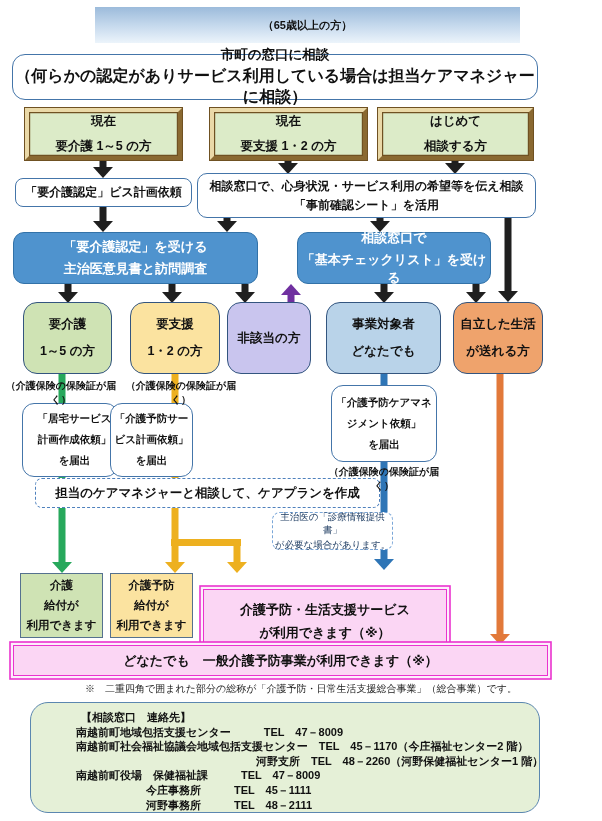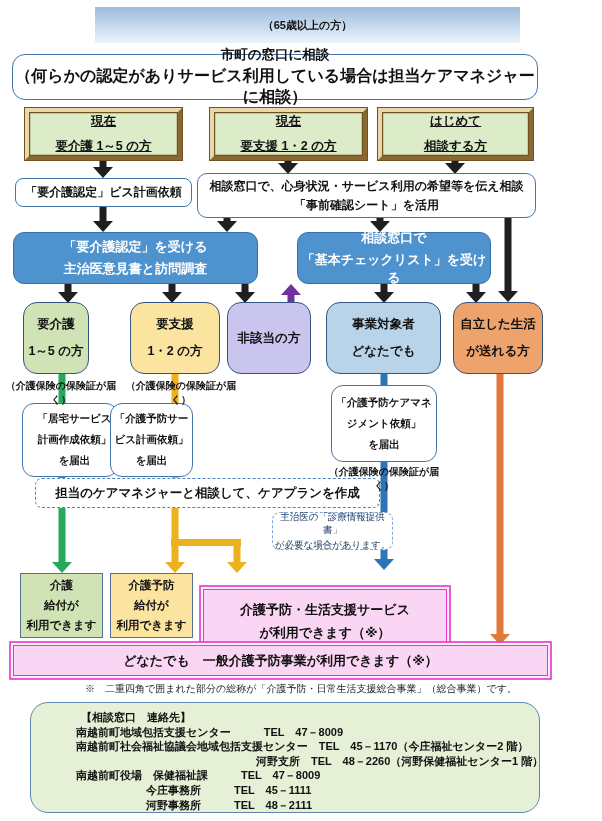--- a/index.html
+++ b/index.html
@@ -12,21 +12,21 @@
   .title-main{font-size:17px;font-weight:bold;letter-spacing:1px;}
   .title-suffix{font-size:11px;font-weight:bold;}
   
   .rbox{background:#fff;border:1.6px solid #4475a9;border-radius:10px;
     display:flex;flex-direction:column;align-items:center;justify-content:center;
     font-weight:bold;text-align:center;z-index:2;}
   
   .bevel{background:#dcebc8;border:4px solid;border-color:#ead9a8 #8a6931 #8a6931 #ead9a8;
     outline:1.4px solid #6f5122;box-shadow:inset 0 0 0 1.2px #6f5122;
     display:flex;flex-direction:column;align-items:center;justify-content:center;
-    font-weight:bold;font-size:12.5px;text-align:center;gap:8px;z-index:2;text-decoration:underline;}
+    font-weight:bold;font-size:12.5px;text-align:center;gap:8px;z-index:2;}
   
   .bluebox{background:#4f93ce;border:1.5px solid #3272a8;border-radius:11px;color:#fff;
     display:flex;flex-direction:column;align-items:center;justify-content:center;
     font-weight:bold;font-size:13px;text-align:center;gap:4px;z-index:2;}
   
   .cat{border:1.4px solid #33557f;border-radius:14px;
     display:flex;flex-direction:column;align-items:center;justify-content:center;
     font-weight:bold;font-size:12.5px;text-align:center;gap:10px;z-index:2;}
   .cat.green{background:#cfe3b4;}
   .cat.yellow{background:#fbe3a0;}
@@ -122,21 +122,21 @@
     <span>主治医意見書と訪問調査</span>
   </div>
 
   <div class="ar" style="left:58px;top:284px;height:19px;"></div>
   <div class="ar" style="left:162px;top:284px;height:19px;"></div>
   <div class="ar" style="left:235px;top:284px;height:19px;"></div>
   <div class="ar up" style="left:281px;top:284px;height:19px;--c:#7030a0;"></div>
   <div class="ar" style="left:374px;top:284px;height:19px;"></div>
   <div class="ar" style="left:466px;top:284px;height:19px;"></div>
 
-  <div class="abs cat green" style="left:23px;top:302px;width:66px;height:72px;">
+  <div class="abs cat green" style="left:23px;top:302px;width:89px;height:72px;">
     <span>要介護</span>
     <span>1～5 の方</span>
   </div>
   <div class="abs cat yellow" style="left:130px;top:302px;width:90px;height:72px;">
     <span>要支援</span>
     <span>1・2 の方</span>
   </div>
   <div class="abs cat purple" style="left:227px;top:302px;width:84px;height:72px;">
     <span>非該当の方</span>
   </div>

